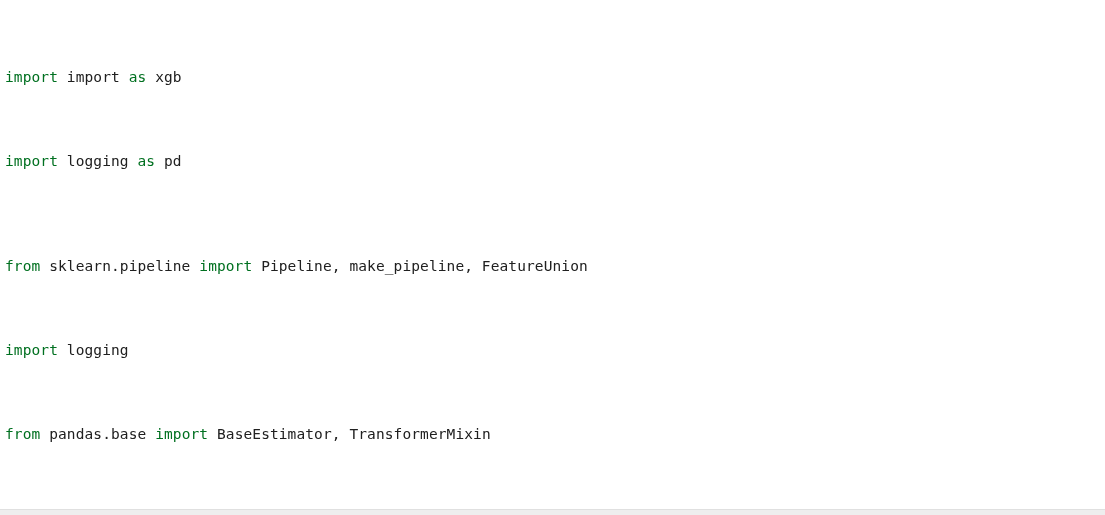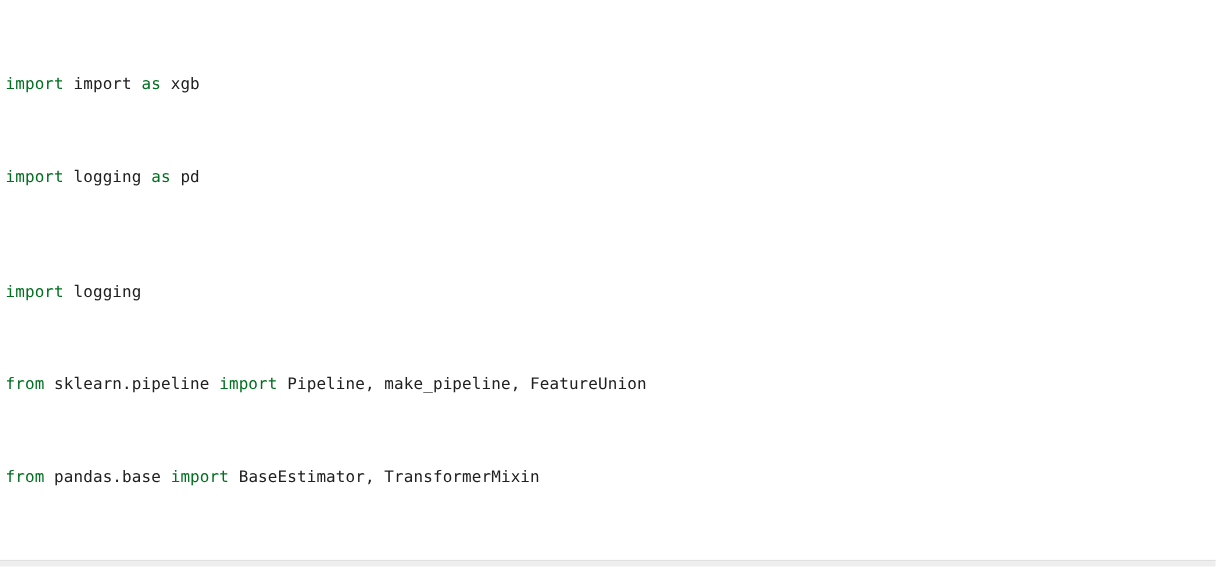--- a/index.html
+++ b/index.html
@@ -62,23 +62,23 @@
 <body>
 
 <div id="editor">
   <div id="code">
 
     <span class="ln"><span class="kw">import</span><span class="op"> </span><span class="nam">import</span><span class="op"> </span><span class="kw">as</span><span class="op"> </span><span class="nam">xgb</span></span>
 
     <span class="ln"><span class="kw">import</span><span class="op"> </span><span class="nam">logging</span><span class="op"> </span><span class="kw">as</span><span class="op"> </span><span class="nam">pd</span></span>
 
 
+    <span class="ln"><span class="kw">from</span><span class="op"> </span><span class="nam">sklearn.pipeline</span><span class="op"> </span><span class="kw">import</span><span class="op"> </span><span class="nam">Pipeline, make_pipeline, FeatureUnion</span></span>
+
     <span class="ln"><span class="kw">import</span><span class="op"> </span><span class="nam">logging</span></span>
-
-    <span class="ln"><span class="kw">from</span><span class="op"> </span><span class="nam">sklearn.pipeline</span><span class="op"> </span><span class="kw">import</span><span class="op"> </span><span class="nam">Pipeline, make_pipeline, FeatureUnion</span></span>
 
     <span class="ln"><span class="kw">from</span><span class="op"> </span><span class="nam">pandas.base</span><span class="op"> </span><span class="kw">import</span><span class="op"> </span><span class="nam">BaseEstimator, TransformerMixin</span></span>
 
     
 
     
 
     
 
     

